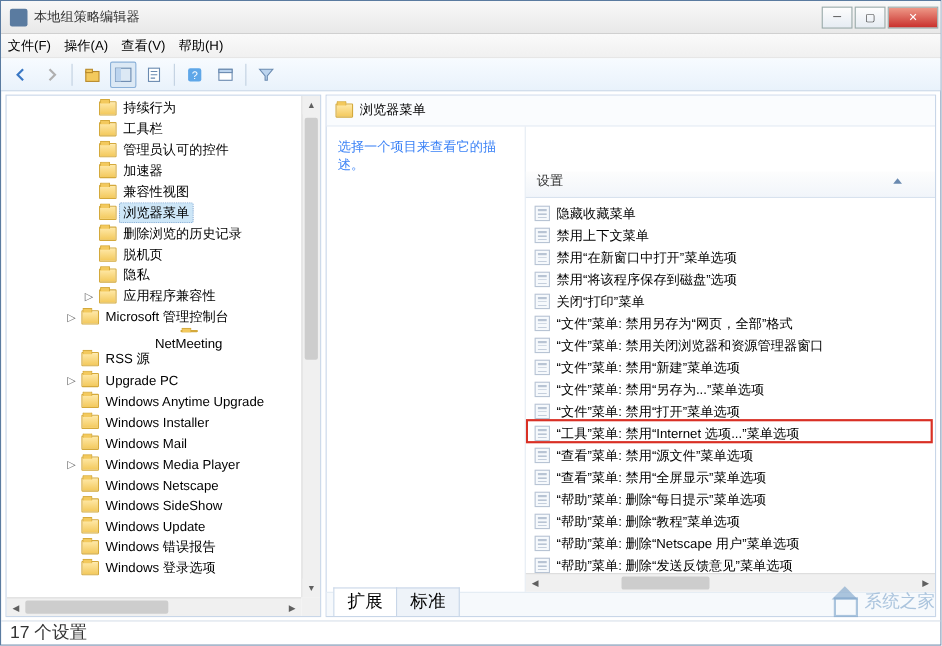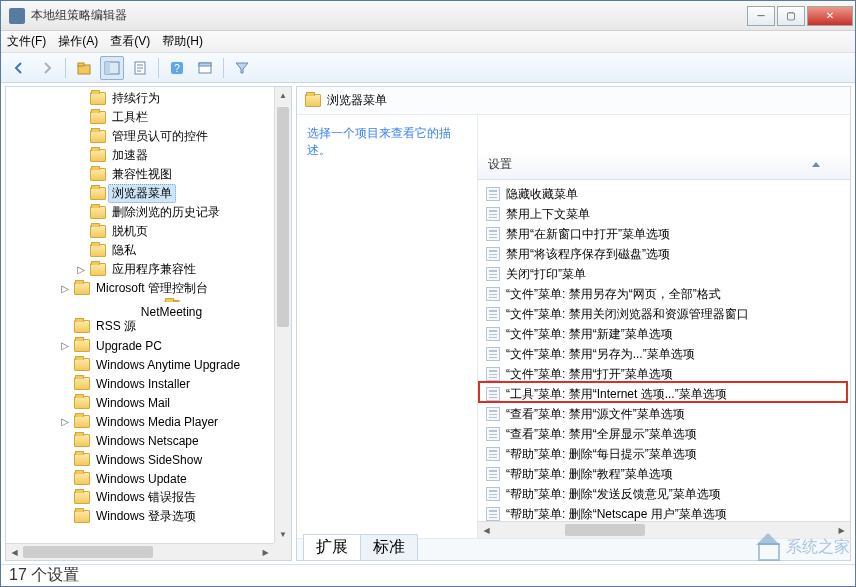--- a/index.html
+++ b/index.html
@@ -340,25 +340,25 @@
               <div class="list-row">
                 <span class="setting-icon"></span>
                 <span>“帮助”菜单: 删除“每日提示”菜单选项</span>
               </div>
               <div class="list-row">
                 <span class="setting-icon"></span>
                 <span>“帮助”菜单: 删除“教程”菜单选项</span>
               </div>
               <div class="list-row">
                 <span class="setting-icon"></span>
+                <span>“帮助”菜单: 删除“Netscape 用户”菜单选项</span>
+              </div>
+              <div class="list-row">
+                <span class="setting-icon"></span>
                 <span>“帮助”菜单: 删除“发送反馈意见”菜单选项</span>
-              </div>
-              <div class="list-row">
-                <span class="setting-icon"></span>
-                <span>“帮助”菜单: 删除“Netscape 用户”菜单选项</span>
               </div>
             </div>
           <div class="hscroll" style="position:relative;left:auto;right:auto;bottom:auto;border-top:1px solid #dcdcdc">
             <div class="arrow">◀</div>
             <div class="track">
                 <div class="thumb" style="left:70px;width:80px"></div>
               </div>
             <div class="arrow">▶</div>
           </div>
         </div>

